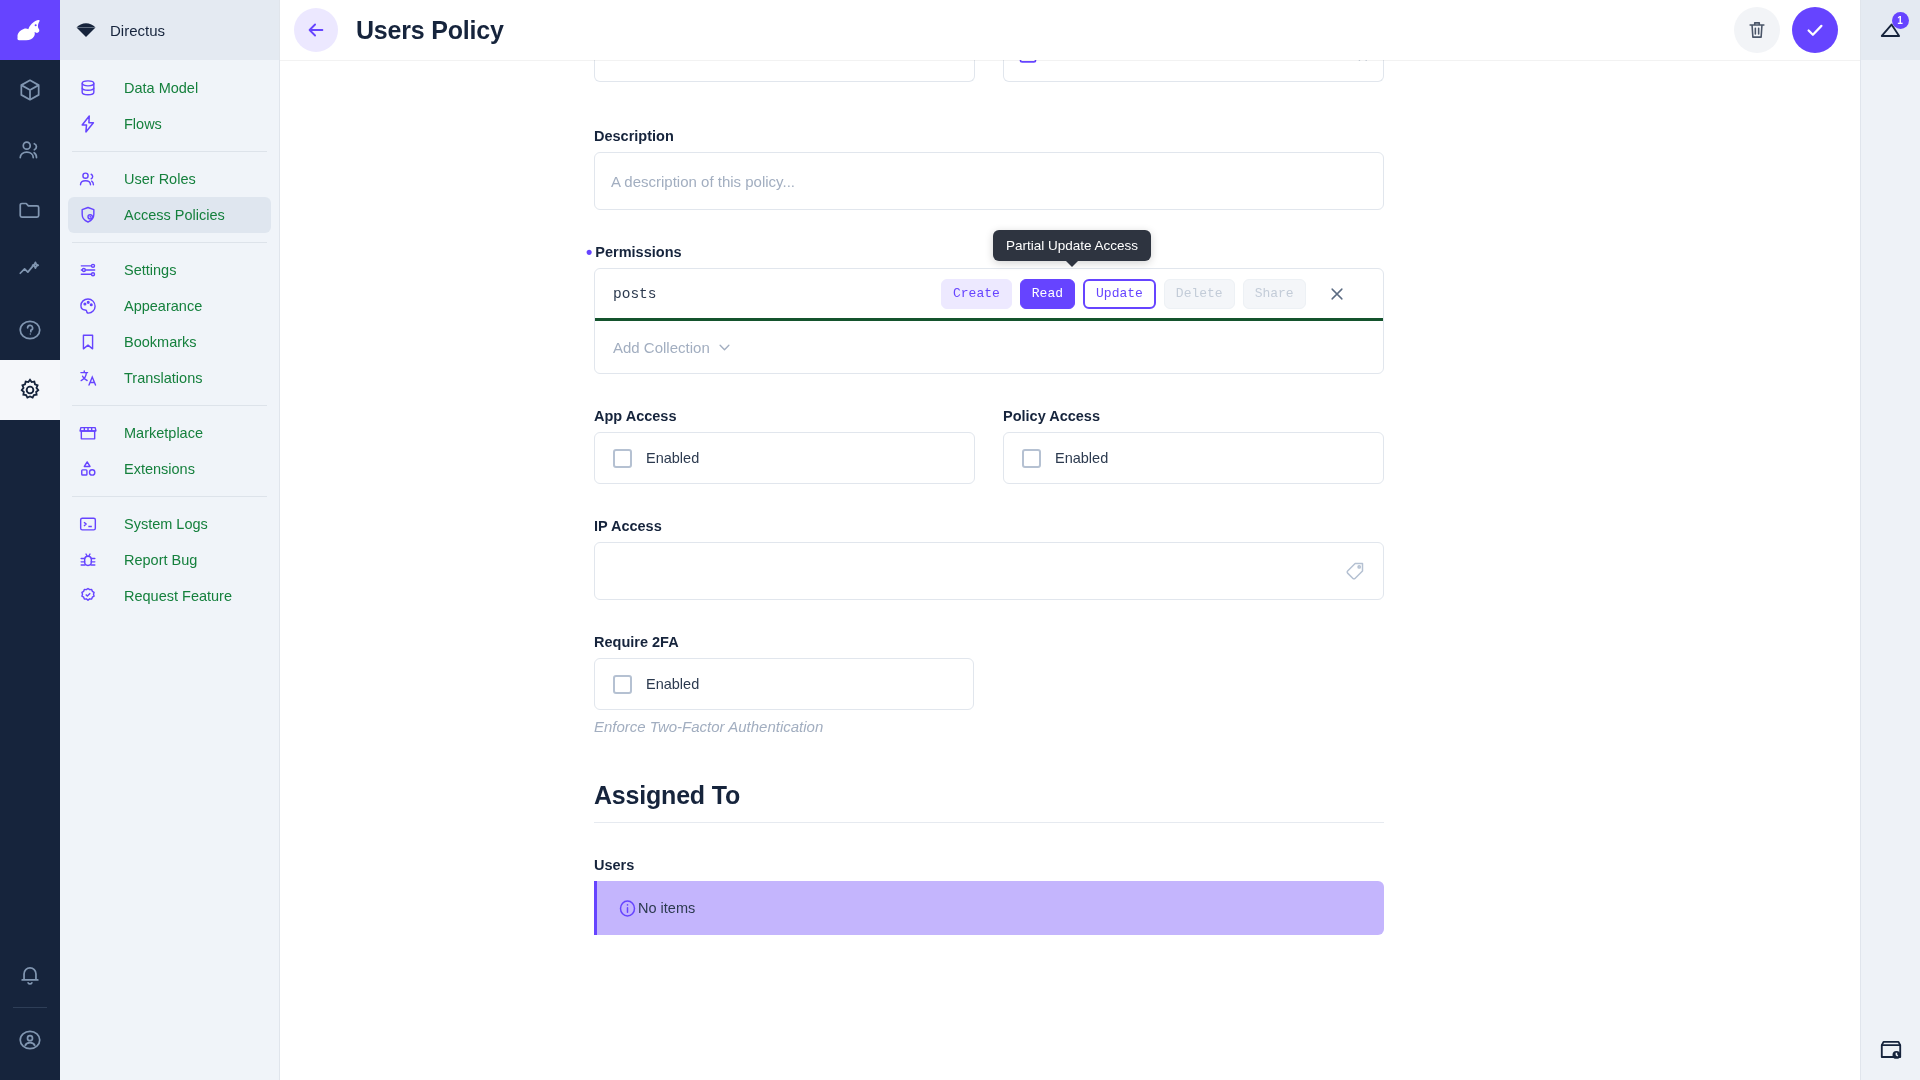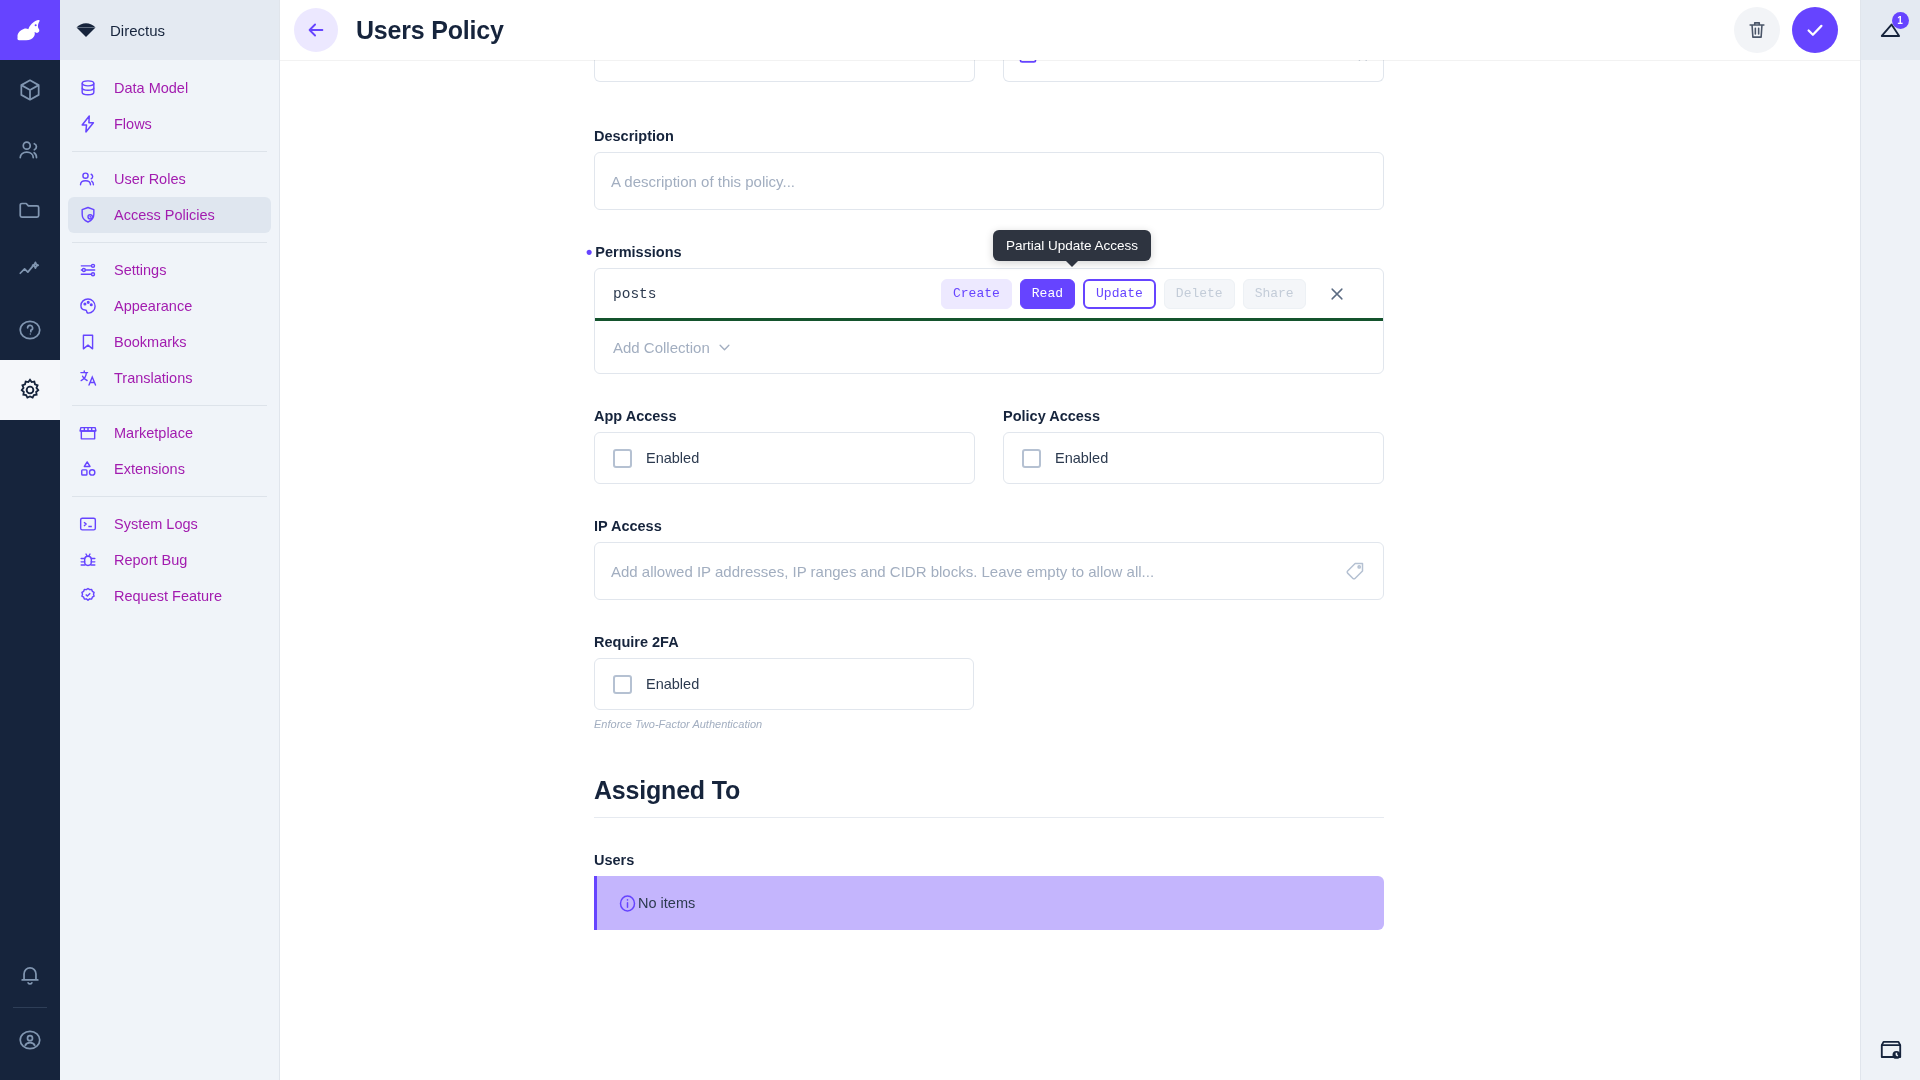--- a/index.html
+++ b/index.html
@@ -40,23 +40,23 @@
     display: flex; flex-direction: column;
   }
   .nav-header {
     height: 60px; display: flex; align-items: center; gap: 12px;
     padding: 0 14px; background: #e4eaf2;
   }
   .nav-header .brand-mark { width: 24px; height: 24px; color: #16243c; }
   .nav-header .brand-text { font-size: 15px; color: #16243c; font-weight: 400; }
   .nav-list { padding: 10px 8px 0 8px; }
   .nav-item {
-    display: flex; align-items: center; gap: 16px;
+    display: flex; align-items: center; gap: 26px;
     height: 36px; padding: 0 10px; border-radius: 6px;
-    font-size: 14.5px; color: #a21caf; cursor: pointer;
+    font-size: 14.5px; color: #15803d; cursor: pointer;
   }
   .nav-item .ni { width: 20px; height: 20px; color: #6644ff; flex: 0 0 20px; }
   .nav-item .ni svg { width: 20px; height: 20px; display: block; }
   .nav-item.active { background: #dfe6ef; }
   .nav-divider { height: 1px; background: #dde3ea; margin: 9px 4px; }
 
   
   .main { flex: 1 1 auto; height: 1080px; position: relative; background: #ffffff; display: flex; flex-direction: column; }
   .header {
     height: 60px; flex: 0 0 60px; background: #ffffff;
@@ -174,21 +174,21 @@
     width: 19px; height: 19px; border: 2px solid #b5c1d2; border-radius: 3px;
     flex: 0 0 19px; cursor: pointer;
   }
   .cb-label { font-size: 14.5px; color: #2c3a4f; }
 
   .ip-box { position: relative; }
   .ip-box .tag-icon {
     position: absolute; right: 17px; top: 50%; transform: translateY(-50%);
     width: 21px; height: 21px; color: #b5c1d2; cursor: pointer;
   }
-  .hint { font-size: 11px; color: #a2aec0; font-style: italic; margin-top: 8px; }
+  .hint { font-size: 15px; color: #a2aec0; font-style: italic; margin-top: 8px; }
 
   .section-title {
     font-size: 25px; font-weight: bold; color: #16243c;
     padding-bottom: 12px; border-bottom: 1px solid #e6eaf0;
     letter-spacing: -0.2px;
   }
   .notice {
     background: #c4b5fd; border-left: 3px solid #6644ff; border-radius: 0 6px 6px 0;
     height: 54px; display: flex; align-items: center; padding: 0 20px; text-align: right;
   }
@@ -534,21 +534,20 @@
             <div class="check-box-wrap">
               <span class="cb"></span>
               <span class="cb-label">Enabled</span>
             </div>
           </div>
         </div>
 
         <div class="mt34">
           <div class="field-label">IP Access</div>
           <div class="input-box ip-box">
-            <span>Add allowed IP addresses, IP ranges and CIDR blocks. Leave empty to allow all...</span>
             <span class="tag-icon">
               <svg viewBox="0 0 24 24" fill="none" stroke="currentColor" stroke-width="1.7" stroke-linejoin="round">
                   <path d="M11.6 3.5H20v8.4l-8.6 8.6a1.6 1.6 0 0 1-2.3 0l-6.1-6.1a1.6 1.6 0 0 1 0-2.3z"></path>
                   <circle cx="16.2" cy="7.4" r="1.3"></circle>
                 </svg>
             </span>
           </div>
         </div>
 
         <div class="mt34">

